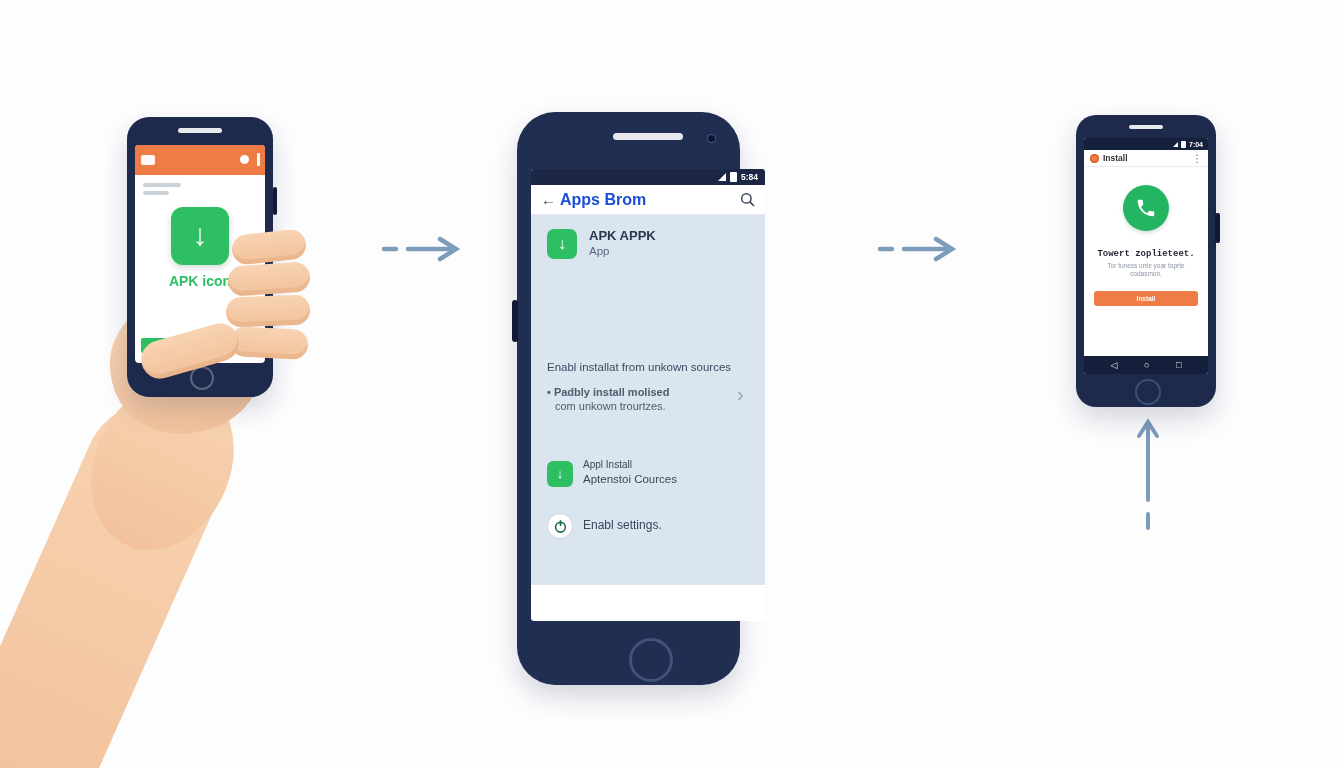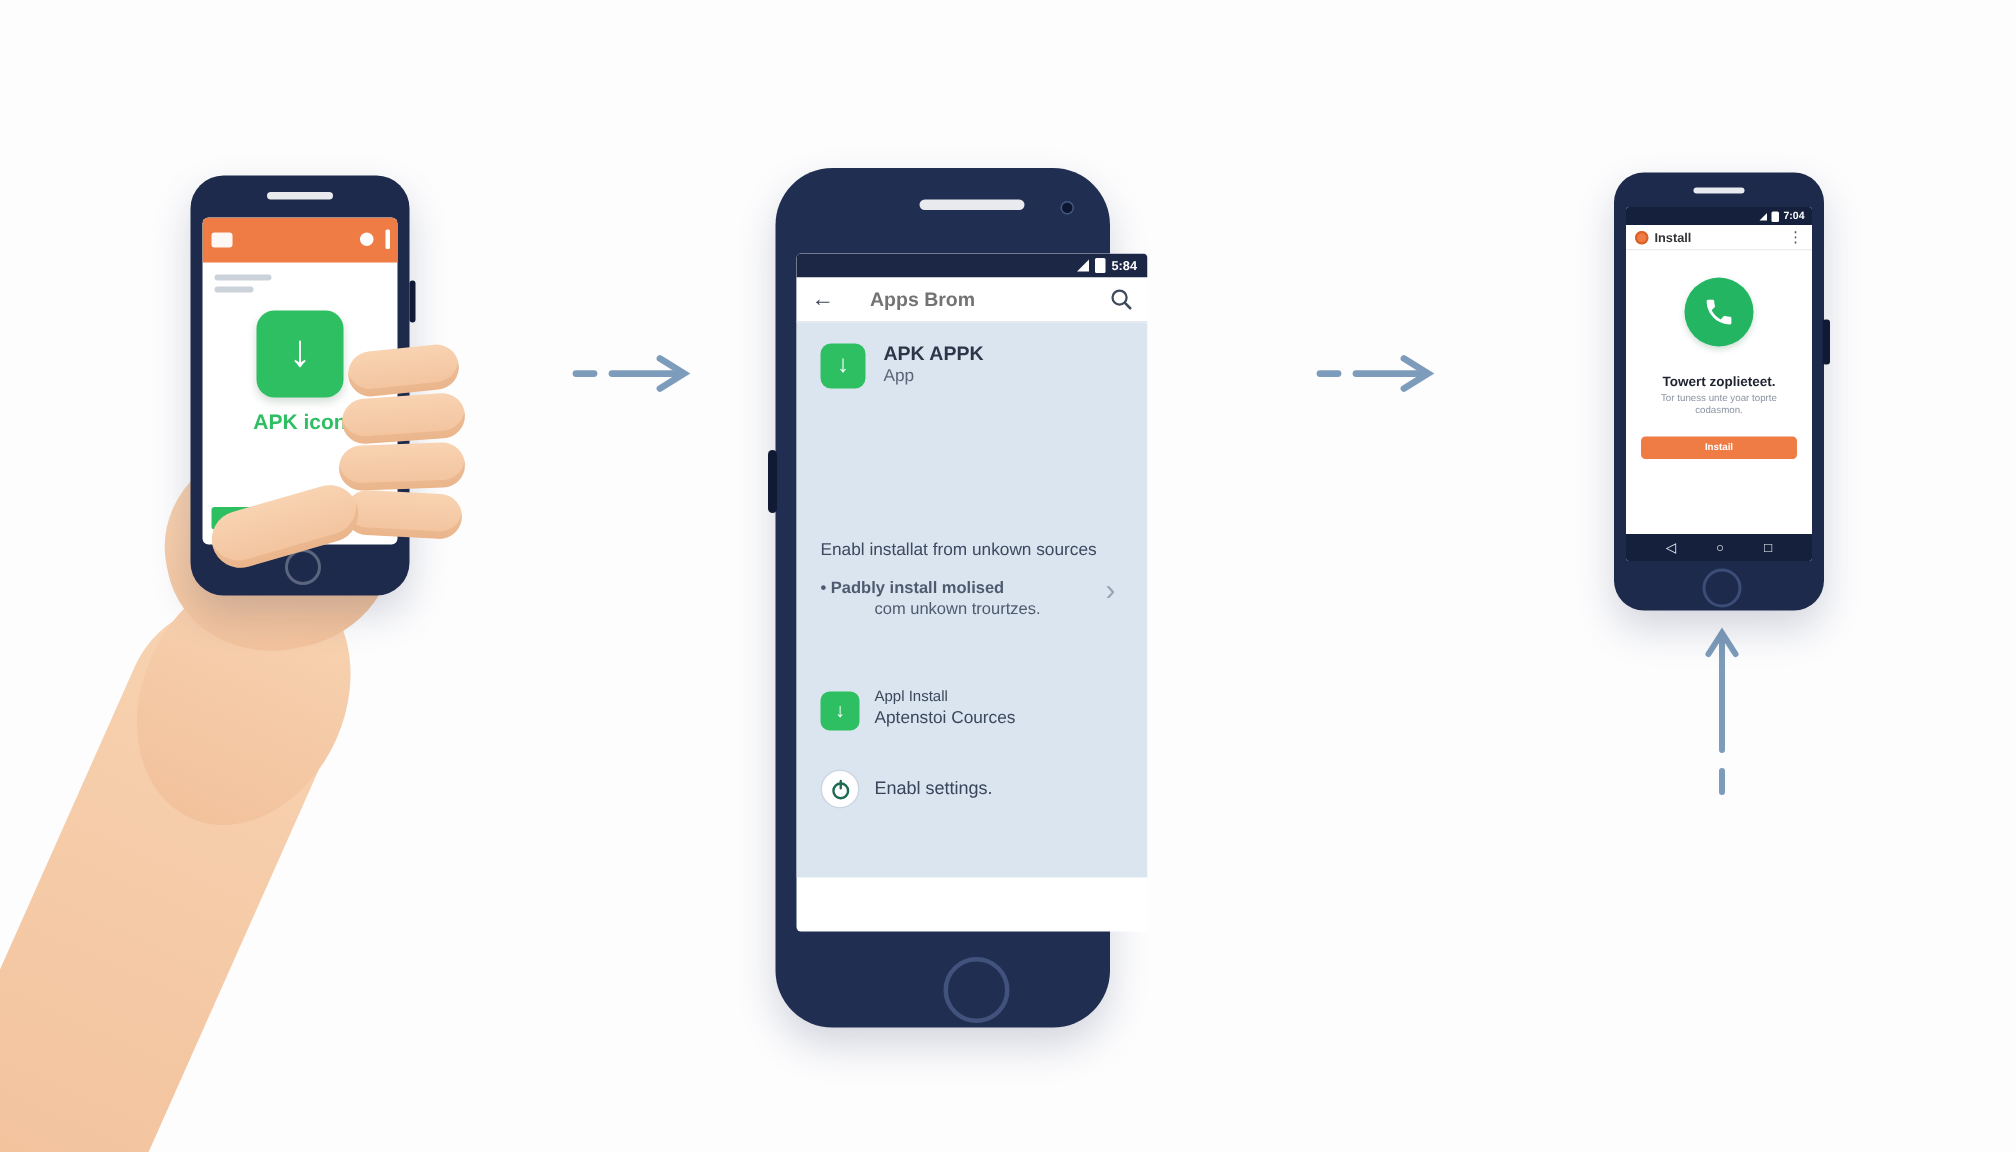--- a/index.html
+++ b/index.html
@@ -59,30 +59,30 @@
   .mp-status{left:0;top:0;width:100%;height:16px;gap:4px;padding-right:7px;box-sizing:border-box;}
   .tri{width:0;height:0;border-left:8px solid transparent;border-bottom:8px solid #ffffff;}
   .tri.small{border-left-width:5px;border-bottom-width:5px;}
   .batt{width:7px;height:10px;background:#ffffff;border-radius:1px;}
   .batt.small{width:5px;height:7px;}
   .stime{color:#ffffff;font-size:8.5px;font-weight:700;}
   .stime.small{font-size:7px;}
   .mp-appbar{left:0;top:16px;width:100%;height:30px;background:#ffffff;border-bottom:1px solid #e3e7ed;
              display:flex;align-items:center;padding:0 10px;box-sizing:border-box;}
   .mp-back{font-size:15px;font-weight:700;color:#3a4454;}
-  .mp-title{margin-left:24px;font-size:13px;font-weight:700;color:#737373;}
+  .mp-title{margin-left:4px;font-size:16px;font-weight:700;color:#1d4ed8;}
   .mp-search{margin-left:auto;display:flex;}
   .mp-content{left:0;top:46px;width:100%;height:370px;background:#dbe5f0;}
   .gicon{background:#2fbf63;color:#fff;text-align:center;font-weight:700;border-radius:7px;}
   .mp-appicon{left:16px;top:14px;width:30px;height:30px;font-size:16px;line-height:29px;}
   .mp-apptitle{left:58px;top:13px;font-size:13px;font-weight:700;color:#2b3648;}
   .mp-appsub{left:58px;top:30px;font-size:11.5px;color:#5b6678;}
   .mp-enable{left:16px;top:146px;font-size:11.5px;color:#3c4960;}
   .mp-bul1{left:16px;top:171px;font-size:11px;color:#4e5b6e;font-weight:bold;}
-  .mp-bul2{left:24px;top:185px;font-size:11px;color:#4e5b6e;margin-left:28px;}
+  .mp-bul2{left:24px;top:185px;font-size:11px;color:#4e5b6e;}
   .mp-chev{left:206px;top:168px;font-size:20px;color:#97a4b5;}
   .mp-r1icon{left:16px;top:246px;width:26px;height:26px;font-size:13px;line-height:25px;border-radius:6px;}
   .mp-r1l1{left:52px;top:244px;font-size:10px;color:#3a485c;}
   .mp-r1l2{left:52px;top:258px;font-size:11.5px;color:#3a485c;}
   .mp-r2icon{left:16px;top:298px;width:26px;height:26px;background:#ffffff;border:1px solid #ccd6e2;
              border-radius:50%;display:flex;align-items:center;justify-content:center;box-sizing:border-box;}
   .mp-r2text{left:52px;top:303px;font-size:12px;color:#37445a;}
   .mp-home{left:112px;top:526px;width:38px;height:38px;border:3px solid #41527c;}
   .mp-btn-r{right:-5px;top:140px;width:6px;height:46px;background:#101a34;border-radius:3px;}
   .mp-btn-l{left:-5px;top:188px;width:6px;height:42px;background:#101a34;border-radius:3px;}
@@ -93,21 +93,21 @@
   .rp-screen{left:8px;top:23px;width:124px;height:236px;background:#ffffff;border-radius:2px;overflow:hidden;}
   .rp-status{left:0;top:0;width:100%;height:12px;gap:3px;padding-right:5px;box-sizing:border-box;background:#15203d;}
   .rp-header{left:0;top:12px;width:100%;height:17px;background:#ffffff;border-bottom:1px solid #ececec;
              display:flex;align-items:center;padding:0 6px;box-sizing:border-box;}
   .rp-browser{width:9px;height:9px;border-radius:50%;background:#f07c45;box-shadow:inset 0 0 0 1.5px #d96228;}
   .rp-hlabel{margin-left:4px;font-size:8.5px;font-weight:700;color:#333;}
   .rp-menu{margin-left:auto;font-size:10px;color:#555;}
   .rp-body{left:0;top:29px;width:100%;height:189px;background:#ffffff;}
   .rp-circle{left:39px;top:18px;width:46px;height:46px;border-radius:50%;background:#23b562;
              display:flex;align-items:center;justify-content:center;box-shadow:0 2px 4px rgba(20,90,50,.2);}
-  .rp-heading{left:0;top:82px;width:100%;text-align:center;font-size:9px;font-weight:800;color:#1f2430;}
+  .rp-heading{left:0;top:82px;width:100%;text-align:center;font-size:9px;font-weight:800;color:#1f2430;font-family:Liberation Mono, monospace;}
   .rp-l1{left:0;top:95px;width:100%;text-align:center;font-size:6.5px;color:#8b94a2;}
   .rp-l2{left:0;top:103px;width:100%;text-align:center;font-size:6.5px;color:#8b94a2;}
   .rp-button{left:10px;top:124px;width:104px;height:15px;border-radius:3px;background:#f07c45;
              text-align:center;color:#ffffff;font-size:6.5px;font-weight:700;line-height:15px;}
   .rp-nav{left:0;bottom:0;width:100%;height:18px;background:#15203d;display:flex;
           justify-content:space-evenly;align-items:center;}
   .rp-nav span{color:rgba(255,255,255,.92);font-size:9px;}
   .rp-home{left:59px;top:264px;width:22px;height:22px;border:2.5px solid #3c4d78;}
   .rp-btn{right:-4px;top:98px;width:5px;height:30px;background:#101a34;border-radius:2px;}
 </style>

